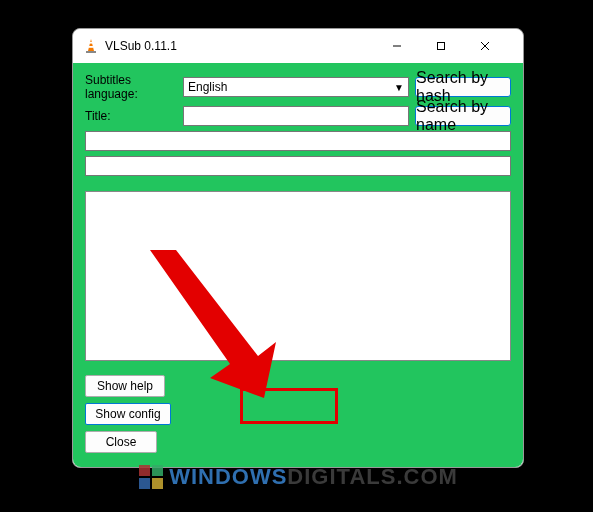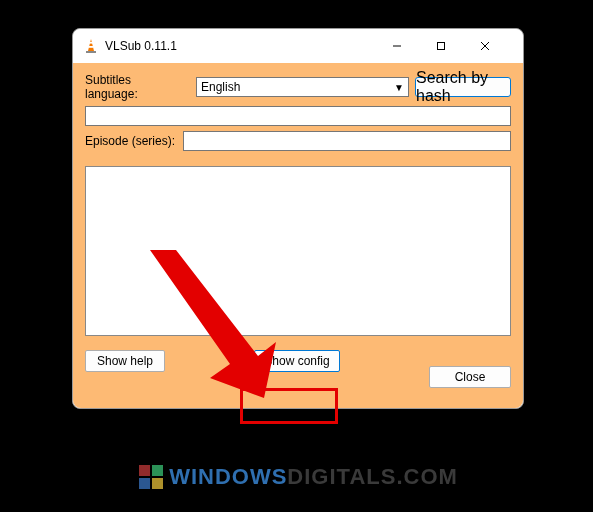--- a/index.html
+++ b/index.html
@@ -42,22 +42,22 @@
   .title-text { font-size: 12px; color: #000; flex: 0 0 auto; }
   .title-spacer { flex: 1 1 auto; }
   .win-controls { display: flex; align-items: stretch; height: 100%; }
   .win-btn {
     width: 44px; height: 100%;
     display: flex; align-items: center; justify-content: center;
     font-family: "Segoe UI Symbol", sans-serif;
   }
   .win-btn:last-child { border-top-right-radius: 8px; }
   .content {
-    padding: 10px 12px 20px 12px;
-    background: #fdba74;
+    padding: 10px 12px 14px 12px;
+    background: #22c55e;
     border-bottom-left-radius: 8px;
     border-bottom-right-radius: 8px;
   }
   .form-area {
     padding-bottom: 6px;
   }
   .row {
     display: flex;
     align-items: center;
     margin-bottom: 5px;
@@ -69,21 +69,20 @@
   }
   .select {
     flex: 1 1 auto;
     height: 20px;
     background: #fff;
     border: 1px solid #767676;
     display: flex; align-items: center;
     padding: 0 4px;
     position: relative;
     min-width: 0;
-    margin-left: 13px;
   }
   .select .caret {
     position: absolute; right: 4px; top: 50%;
     transform: translateY(-50%);
     font-size: 10px; color: #000;
   }
   .text-input {
     flex: 1 1 auto;
     height: 20px;
     background: #fff;
@@ -106,35 +105,36 @@
     margin-top: 4px;
     height: 170px;
     background: #fff;
     border: 1px solid #888;
   }
   .button-bar {
     display: flex;
     gap: 6px;
     margin-top: 14px;
     justify-content: space-between;
+    flex-direction: column;
   }
   .btn {
     height: 22px;
     background: #fdfdfd;
     border: 1px solid #adadad;
     border-radius: 2px;
     display: flex; align-items: center; justify-content: center;
     font-size: 12px;
     flex: 0 0 auto;
     padding: 0 8px;
   }
   .btn.help { width: 80px; }
   .btn.config { width: 86px; border-color: #0078d4; }
   .btn.download { width: 118px; }
-  .btn.close { width: 82px; margin-top: 16px; }
+  .btn.close { width: 72px; }
   .highlight-box {
     position: absolute;
     border: 3px solid #e30000;
     pointer-events: none;
   }
   .arrow {
     position: absolute;
     pointer-events: none;
   }
   .watermark {
@@ -203,27 +203,31 @@
 
       <div class="row">
         <div class="lbl">Subtitles language:</div>
         <div class="select">
           <span>English</span>
           <span class="caret">▼</span>
         </div>
         <div class="side-btn">Search by hash</div>
       </div>
 
-
-      <div class="row">
+      <div class="row">
+        <div class="lbl">Title:</div>
         <div class="text-input"></div>
-      </div>
-
-      <div class="row">
-        <div class="lbl">Episode (series):</div>
+        <div class="side-btn">Search by name</div>
+      </div>
+
+      <div class="row">
+        <div class="text-input"></div>
+      </div>
+
+      <div class="row">
         <div class="text-input"></div>
       </div>
     </div>
 
     <div class="result-box"></div>
 
     <div class="button-bar">
       <div class="btn help">Show help</div>
       <div class="btn config">Show config</div>
       <div class="btn close">Close</div>

